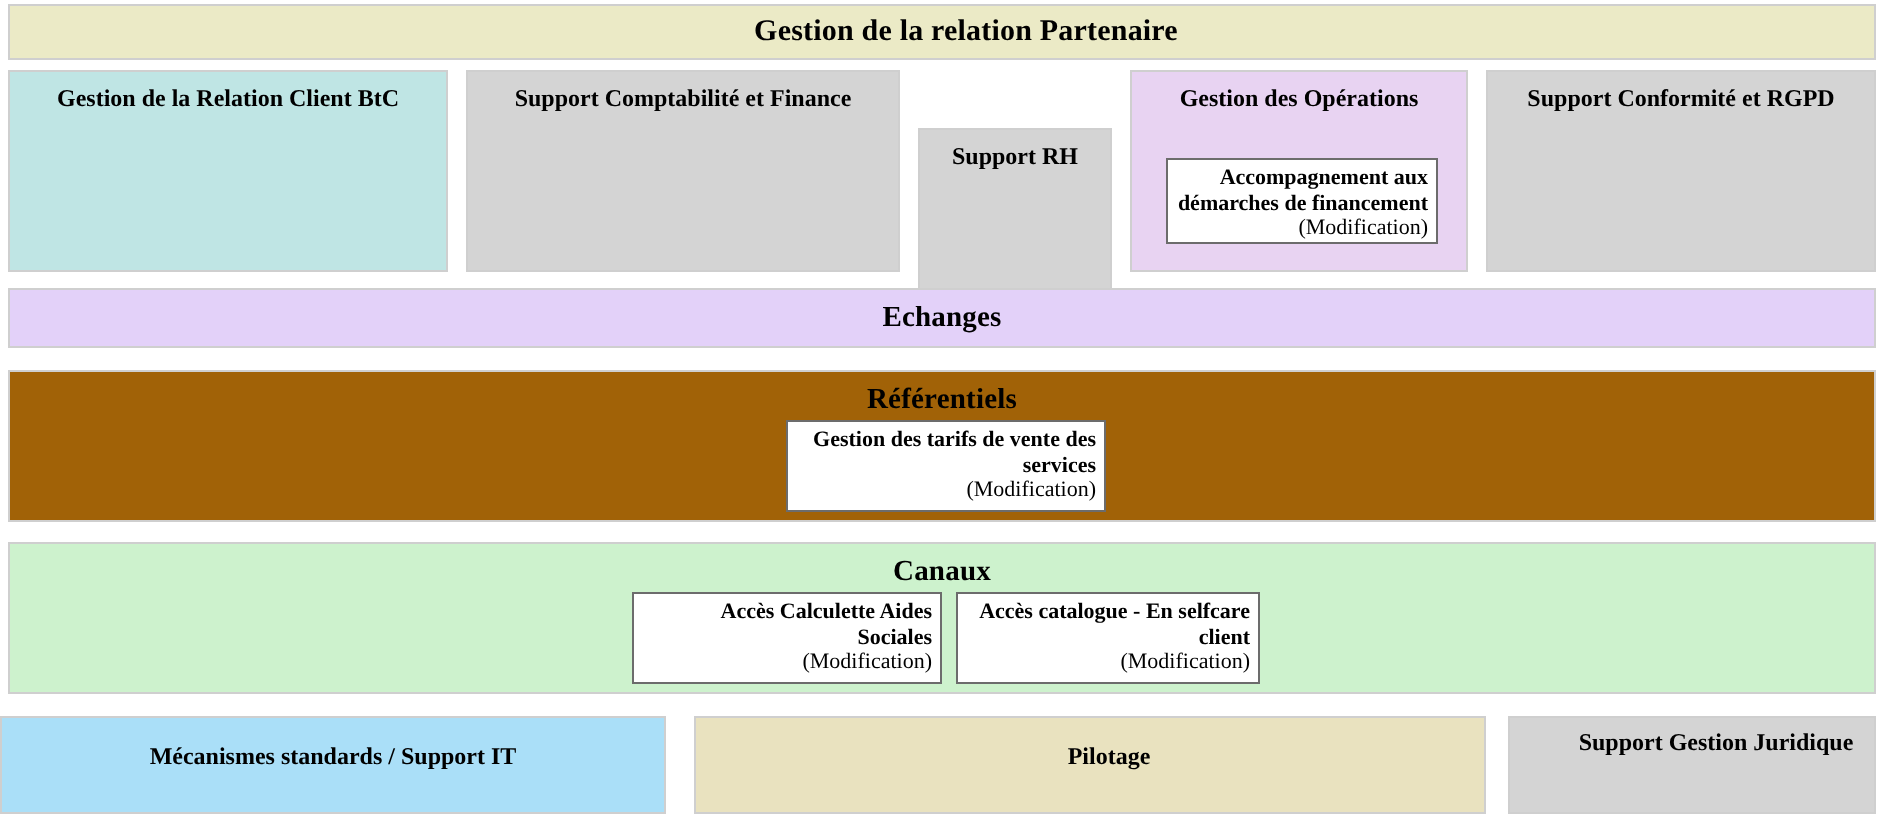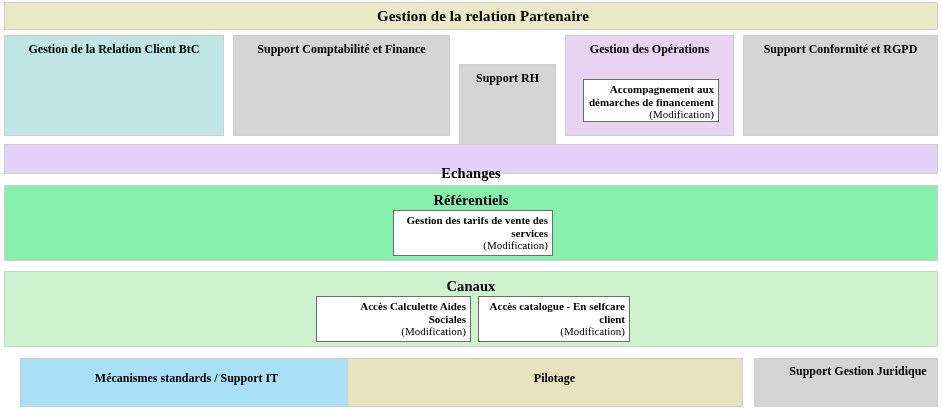--- a/index.html
+++ b/index.html
@@ -113,26 +113,26 @@
     top: 43px;
     width: 136px;
     height: 43px;
   }
 
   
   #band-echanges {
     left: 4px; top: 144px; width: 934px; height: 30px;
     background: #e3d1f9;
   }
-  #band-echanges .band-title { padding-top: 19px; }
+  #band-echanges .band-title { padding-top: 5px; }
 
   
   #band-referentiels {
     left: 4px; top: 185px; width: 934px; height: 76px;
-    background: #86efac;
+    background: #a16207;
   }
   #card-tarifs {
     position: absolute;
     left: 388px;
     top: 24px;
     width: 160px;
     height: 46px;
   }
 
   
@@ -152,21 +152,21 @@
     position: absolute;
     left: 473px;
     top: 24px;
     width: 152px;
     height: 46px;
   }
 
   
   #box-mecanismes {
     position: absolute;
-    left: 20px; top: 358px; width: 333px; height: 49px;
+    left: 0; top: 358px; width: 333px; height: 49px;
     box-sizing: border-box;
     border: 1px solid #cfcfcf;
     background: #aadff8;
   }
   #box-pilotage {
     position: absolute;
     left: 347px; top: 358px; width: 396px; height: 49px;
     box-sizing: border-box;
     border: 1px solid #cfcfcf;
     background: #e9e2bf;

